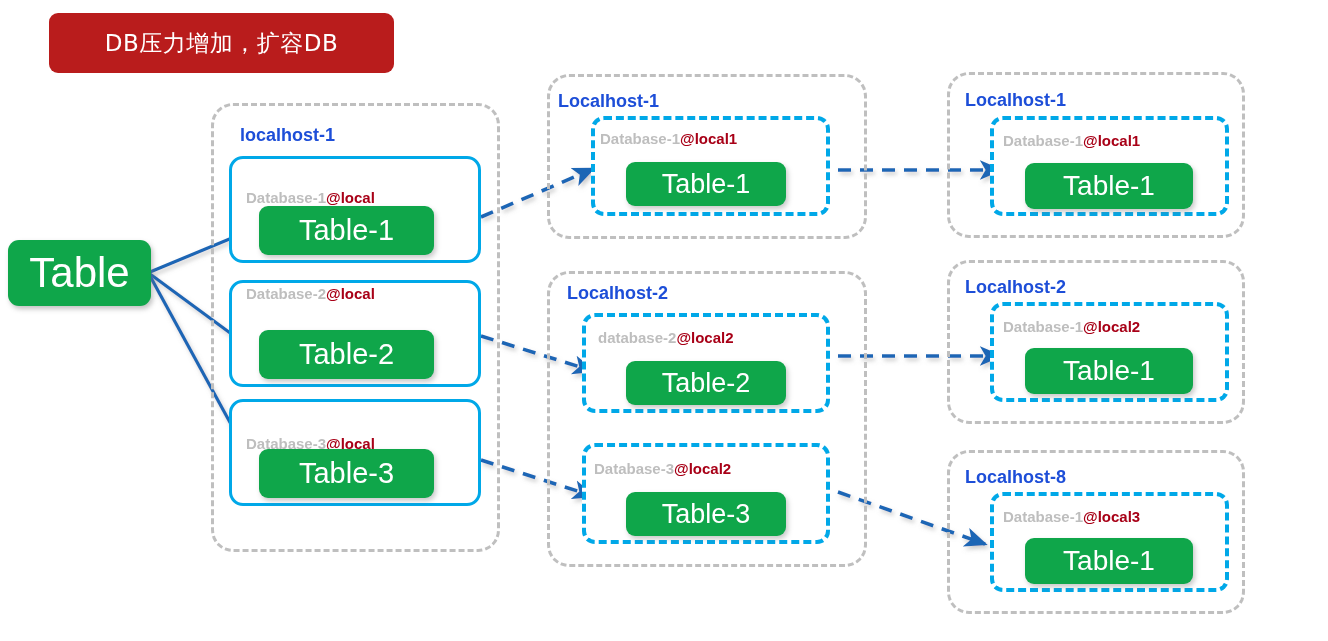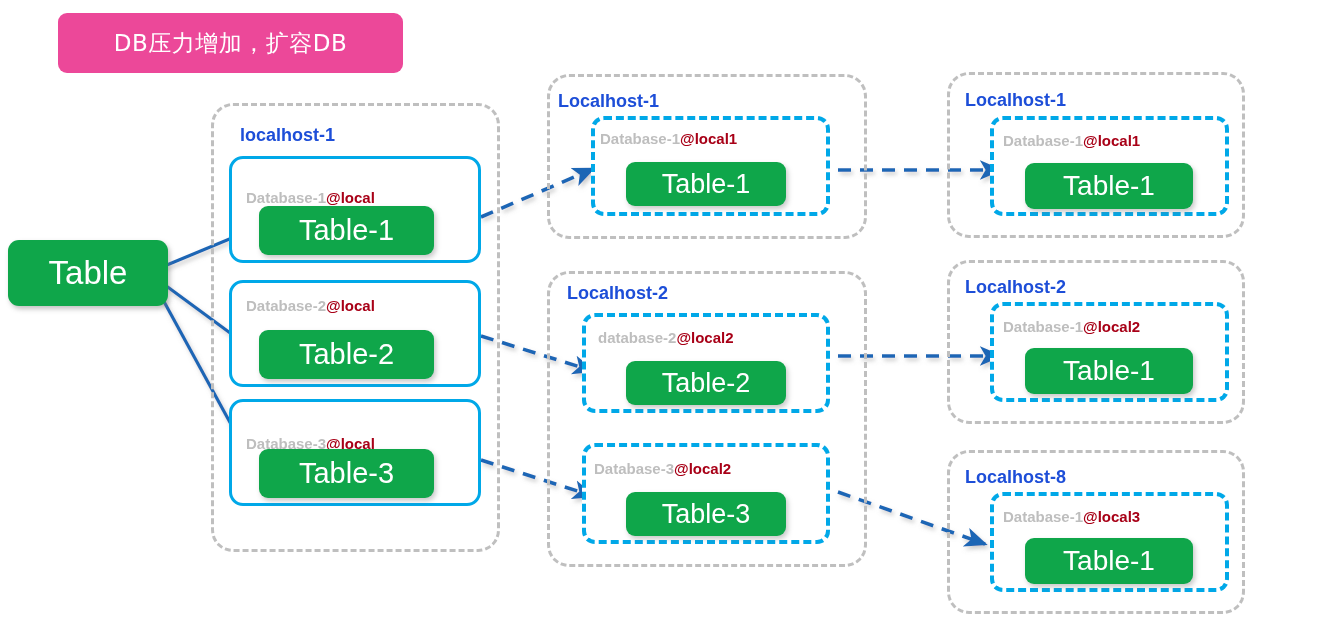--- a/index.html
+++ b/index.html
@@ -15,49 +15,49 @@
     position: relative;
     width: 1328px;
     height: 641px;
     overflow: hidden;
     background: #ffffff;
   }
 
   
   .banner {
     position: absolute;
-    left: 58px;
+    left: 49px;
     top: 13px;
     width: 345px;
     height: 60px;
-    background: #ec4899;
+    background: #b91c1c;
     border-radius: 9px;
     display: flex;
     align-items: center;
     justify-content: center;
     color: #ffffff;
     font-size: 23px;
     letter-spacing: 0.5px;
     font-family: "DejaVu Sans", "Liberation Sans", sans-serif;
   }
 
   
   .source-pill {
     position: absolute;
     left: 8px;
     top: 240px;
-    width: 160px;
+    width: 143px;
     height: 66px;
     background: #0FA64A;
     border-radius: 11px;
     display: flex;
     align-items: center;
     justify-content: center;
     color: #ffffff;
-    font-size: 33px;
+    font-size: 42px;
     box-shadow: 2px 3px 5px rgba(120,120,120,0.45);
     text-align: center;
   }
 
   
   .host-group {
     position: absolute;
     border: 3px dashed #BFBFBF;
     border-radius: 22px;
     background: transparent;
@@ -170,21 +170,21 @@
 
   <div class="db-box solid" style="left:229px; top:156px; width:252px; height:107px;"></div>
   <div class="db-label" style="left:246px; top:174px;margin-top:16px;">
     <span>Database-1</span><span class="at">@local</span>
   </div>
   <div class="tbl-pill" style="left:259px; top:206px; width:175px; height:49px; font-size:29px;">
     <span>Table-1</span>
   </div>
 
   <div class="db-box solid" style="left:229px; top:280px; width:252px; height:107px;"></div>
-  <div class="db-label" style="left:246px; top:298px;">
+  <div class="db-label" style="left:246px; top:286px;">
     <span>Database-2</span><span class="at">@local</span>
   </div>
   <div class="tbl-pill" style="left:259px; top:330px; width:175px; height:49px; font-size:29px;">
     <span>Table-2</span>
   </div>
 
   <div class="db-box solid" style="left:229px; top:399px; width:252px; height:107px;"></div>
   <div class="db-label" style="left:246px; top:436px;text-align:right;">
     <span>Database-3</span><span class="at">@local</span>
   </div>

